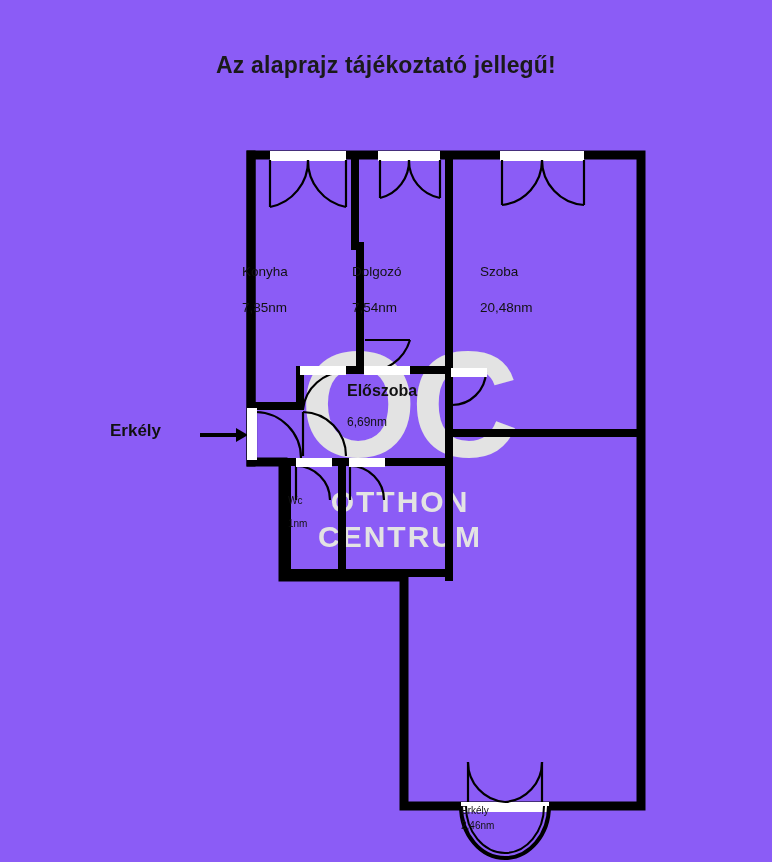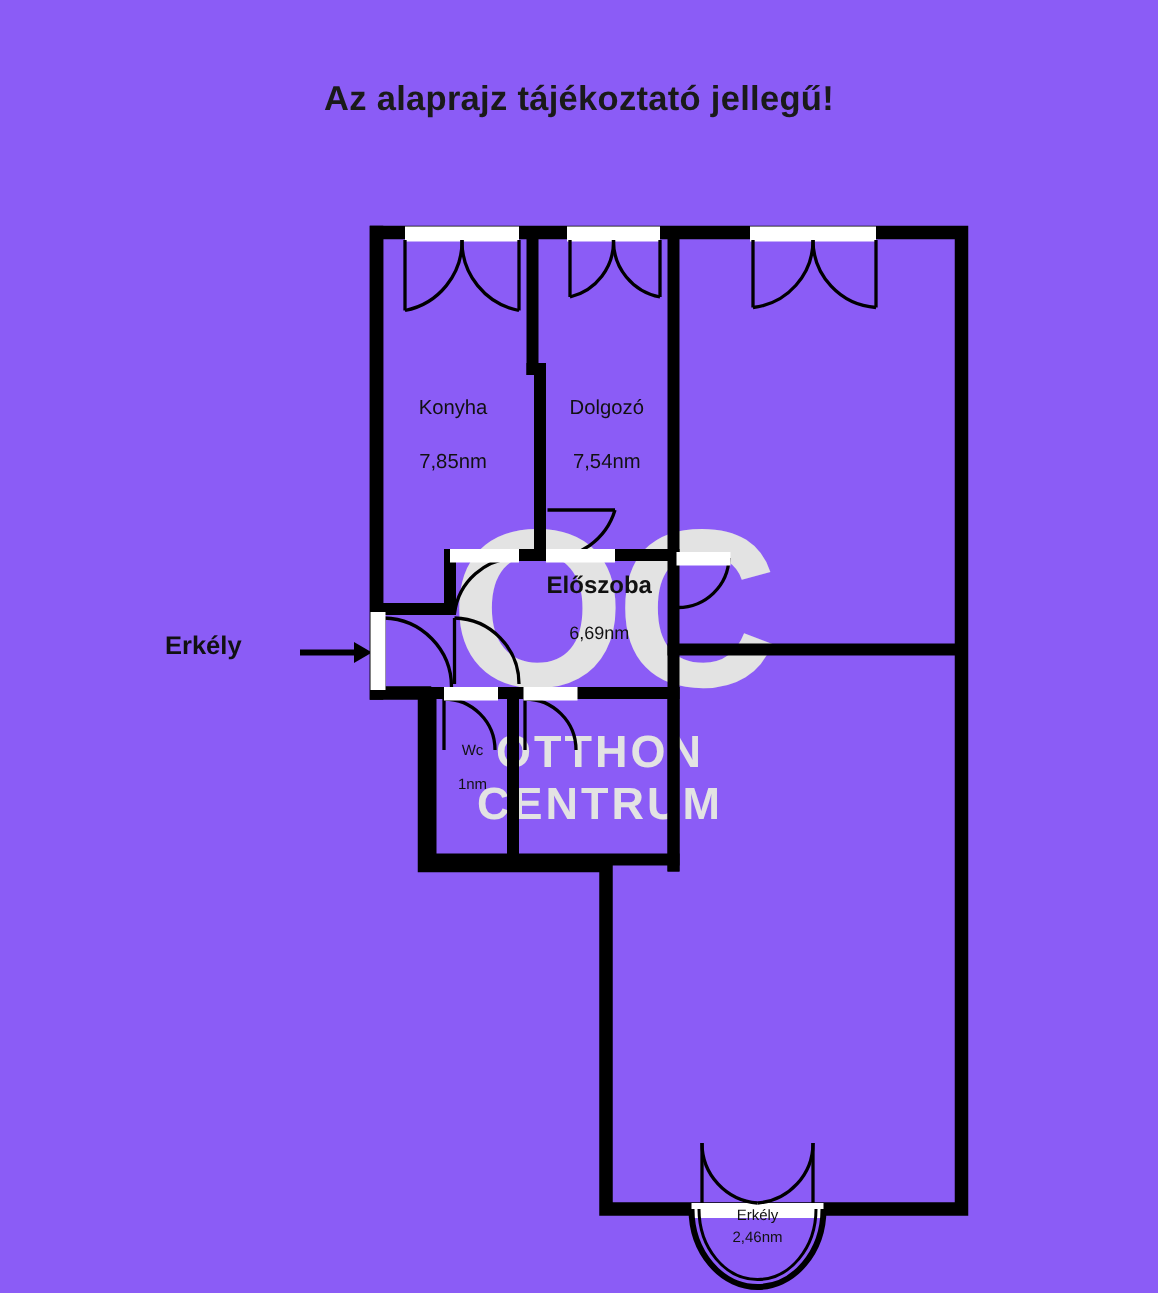--- a/index.html
+++ b/index.html
@@ -58,21 +58,21 @@
     position: absolute;
     left: 0;
     width: 200px;
     text-align: center;
     color: #e3e3e3;
     font-weight: bold;
     letter-spacing: 2px;
   }
   .room-label {
     position: absolute;
-    text-align: center;
+    text-align: left;
     color: #111111;
     line-height: 1.05;
   }
   .room-name {
     display: block;
     font-size: 13.5px;
   }
   .room-area {
     display: block;
     font-size: 13.5px;
@@ -213,20 +213,24 @@
   <div class="room-label" style="left:242px; top:265px; width:120px;">
     <span class="room-name">Konyha</span>
     <span class="room-area">7,85nm</span>
   </div>
 
   <div class="room-label" style="left:352px; top:265px; width:105px;">
     <span class="room-name">Dolgozó</span>
     <span class="room-area">7,54nm</span>
   </div>
 
+  <div class="room-label" style="left:480px; top:265px; width:130px;">
+    <span class="room-name">Szoba</span>
+    <span class="room-area">20,48nm</span>
+  </div>
 
   <div class="room-label small" style="left:347px; top:383px; width:105px;">
     <span class="room-name">Előszoba</span>
     <span class="room-area">6,69nm</span>
   </div>
 
   <div class="room-label tiny" style="left:288px; top:496px; width:54px;">
     <span class="room-name">Wc</span>
     <span class="room-area">1nm</span>
   </div>

